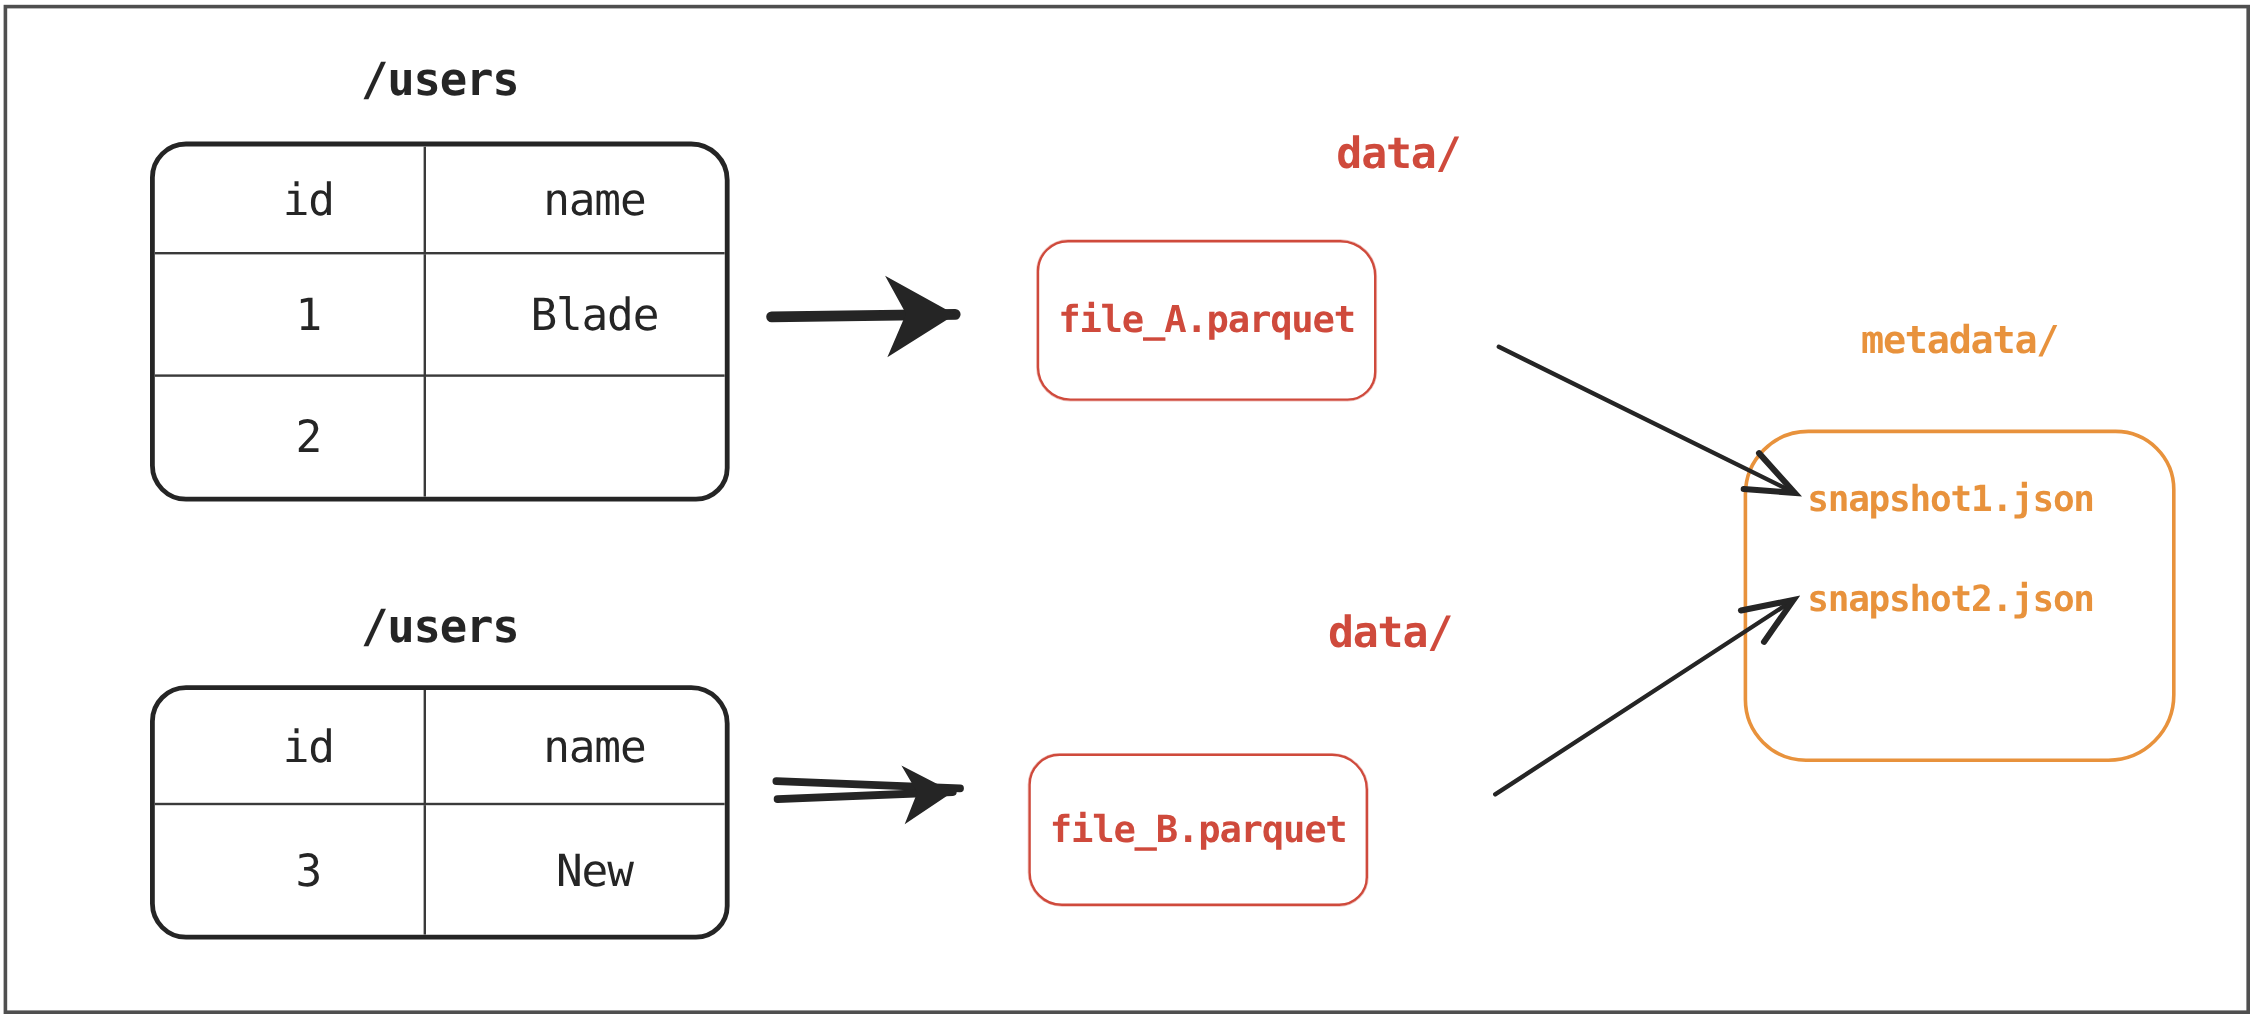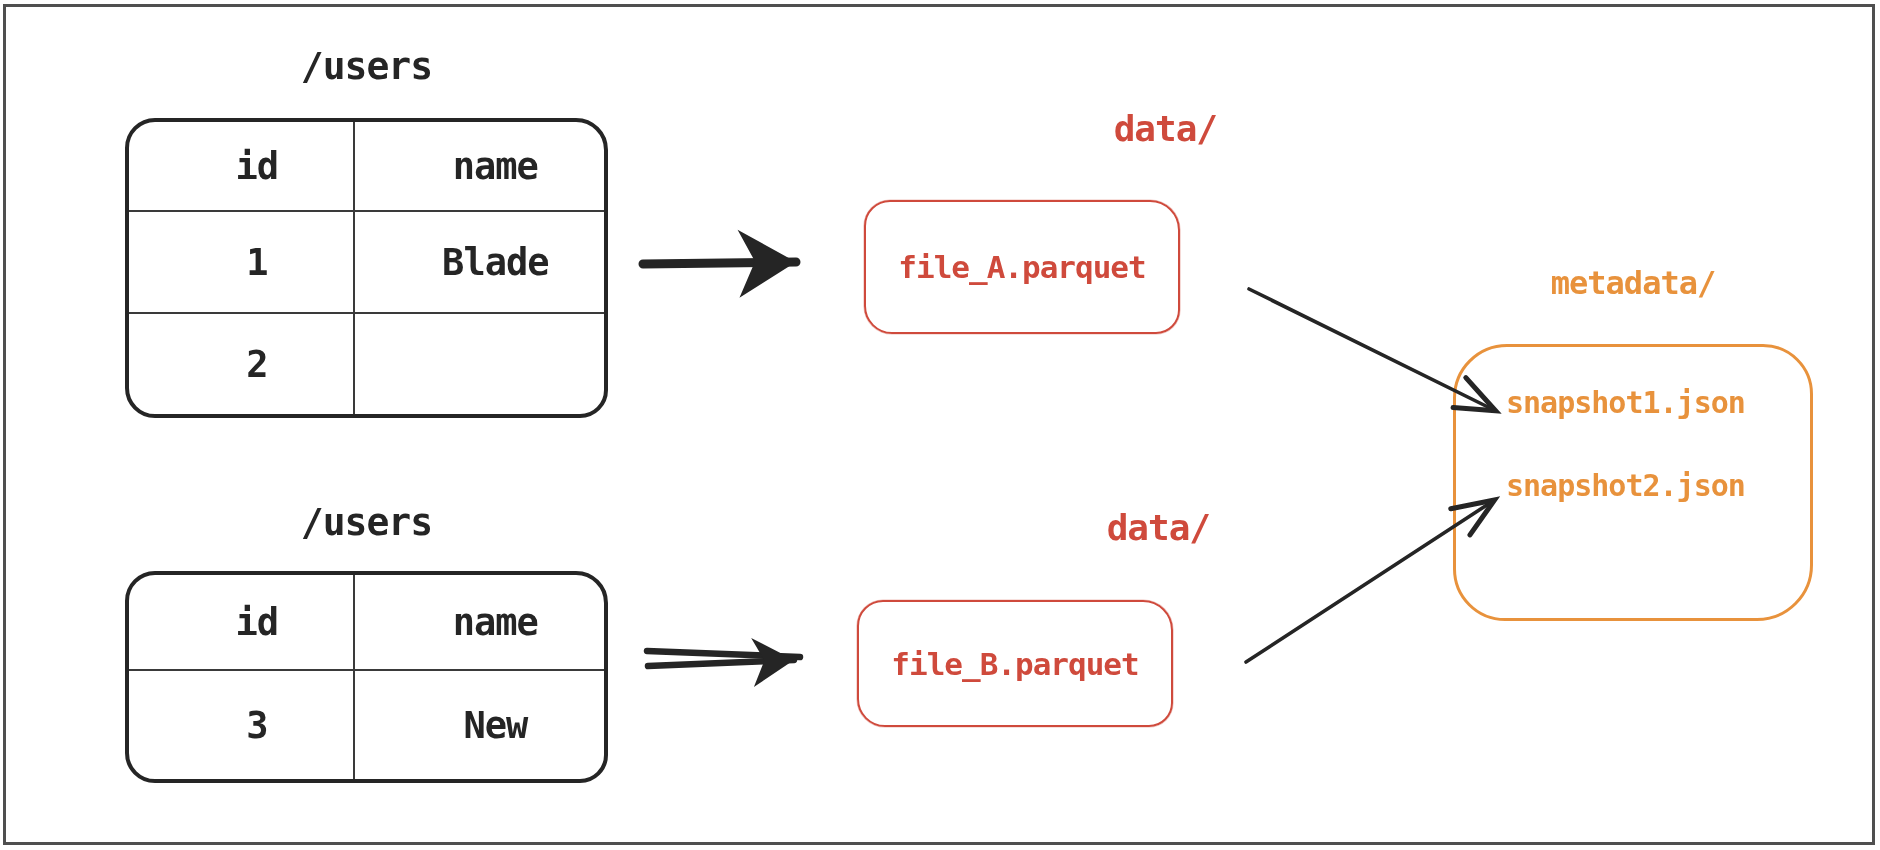--- a/index.html
+++ b/index.html
@@ -30,46 +30,46 @@
   .sketch-table{
     position:absolute;
     border:4px solid var(--ink);
     border-radius:30px 32px 28px 30px;
     display:grid;
     overflow:hidden;
     background:transparent;
   }
   .sketch-table .cell{
     display:flex;align-items:center;justify-content:center;
-    font-size:37px;font-weight:bold;letter-spacing:-1px;padding-left:32px;
+    font-size:37px;font-weight:normal;letter-spacing:-1px;padding-left:32px;
   }
   .sketch-table .col-a{border-right:2.5px solid #3a3a3a;}
   .sketch-table .row-line{border-bottom:2.5px solid #3a3a3a;}
   .t1{left:125px;top:118px;width:483px;height:300px;grid-template-columns:47.5% 52.5%;grid-template-rows:90px 102px auto;}
   .t2{left:125px;top:571px;width:483px;height:212px;grid-template-columns:47.5% 52.5%;grid-template-rows:96px auto;}
   
   .data-label{
     width:353px;text-align:right;color:var(--red);
     font-size:36px;font-weight:bold;letter-spacing:-1px;
   }
   .data-box{
-    position:absolute;width:316px;
+    position:absolute;width:283px;
     border:2.5px solid var(--red);
     border-radius:26px 30px 24px 28px;
     box-shadow:0 0 0 0.6px rgba(207,74,60,.35);
     display:flex;align-items:center;justify-content:center;
     color:var(--red);font-size:31px;font-weight:bold;letter-spacing:-1px;
   }
   
   .meta-label{
     width:360px;text-align:center;color:var(--orange);
     font-size:32px;font-weight:bold;letter-spacing:-1px;
   }
   .meta-box{
-    position:absolute;left:1453px;top:344px;width:360px;height:277px;
+    position:absolute;left:1453px;top:358px;width:360px;height:277px;
     border:3px solid var(--orange);
     border-radius:54px 50px 56px 52px;
   }
   .meta-item{
     position:absolute;left:50px;height:36px;line-height:36px;
     font-size:30px;font-weight:bold;letter-spacing:-1px;white-space:nowrap;
   }
   .orange{color:var(--orange);}
   .red{color:var(--red);}
   svg.layer{position:absolute;left:0;top:0;pointer-events:none;}
@@ -97,21 +97,21 @@
   <div class="cell col-a">3</div>
   <div class="cell">New</div>
 </div>
 
 <div class="abs data-label" style="left:864px;top:108px;">data/</div>
 <div class="data-box" style="left:864px;top:200px;height:134px;">
   <span>file_A.parquet</span>
 </div>
 
 <div class="abs data-label" style="left:857px;top:507px;">data/</div>
-<div class="data-box" style="left:857px;top:600px;height:127px;">
+<div class="data-box" style="left:857px;top:628px;height:127px;">
   <span>file_B.parquet</span>
 </div>
 
 <div class="abs meta-label" style="left:1453px;top:264px;">metadata/</div>
 <div class="meta-box">
   <div class="meta-item" style="top:38px;">
     <span class="orange">snapshot1.json</span>
   </div>
   <div class="meta-item" style="top:121px;">
     <span class="orange">snapshot2.json</span>

